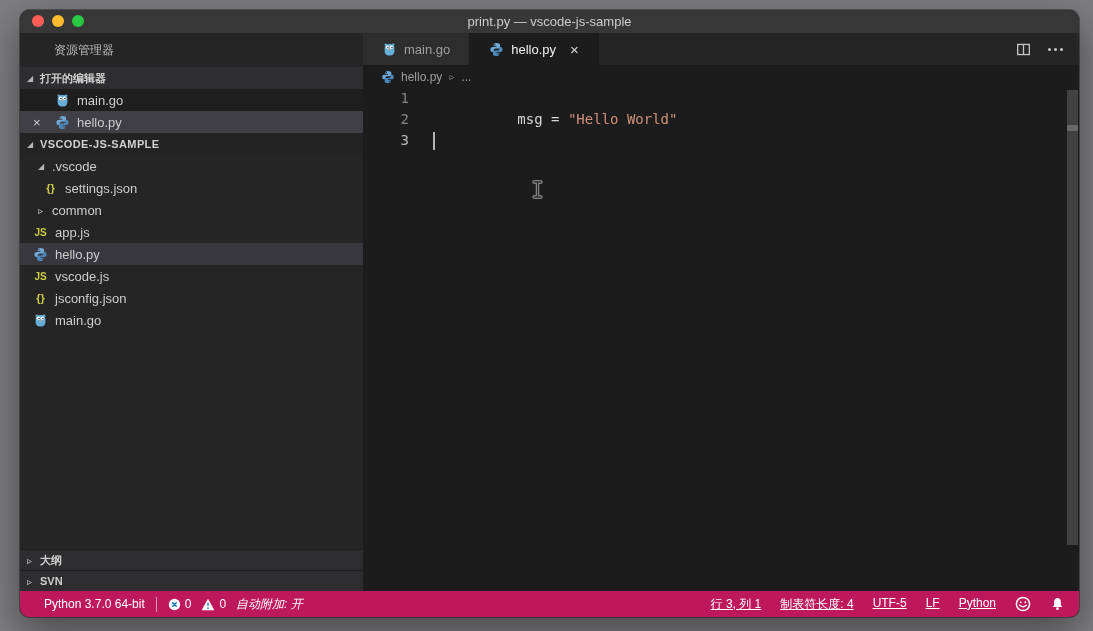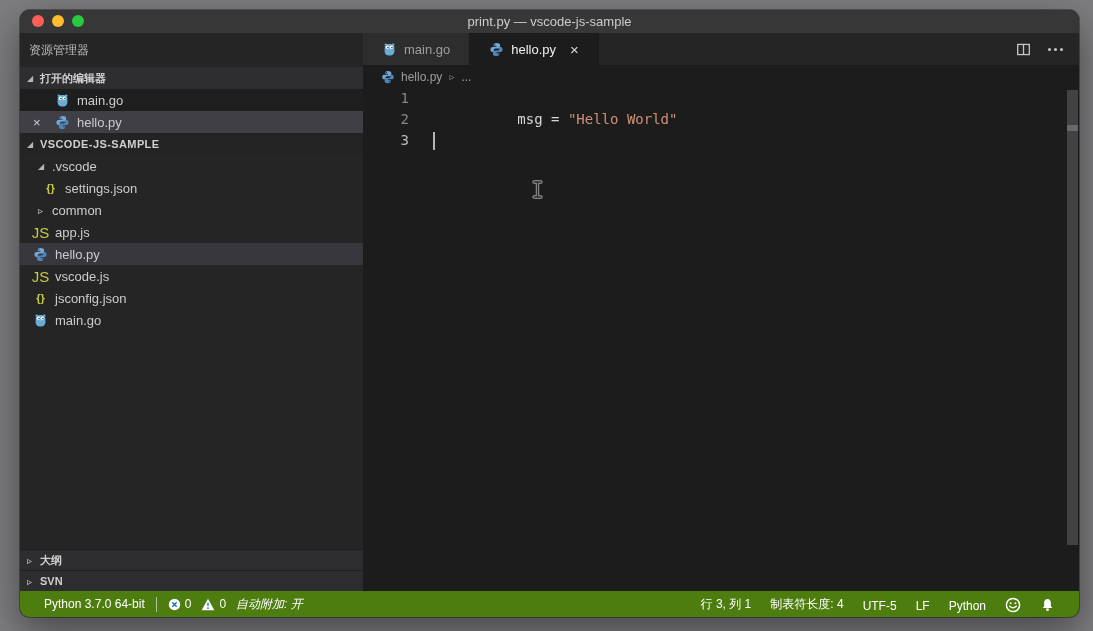--- a/index.html
+++ b/index.html
@@ -20,36 +20,36 @@
   .tl-red { background:#ff5f57; }
   .tl-yellow { background:#febc2e; }
   .tl-green { background:#28c840; }
   .win-title { text-align:center; line-height:23px; font-size:13px; color:#cccccc; }
 
   
   .main { flex:1 1 auto; display:flex; min-height:0; }
 
   
   .sidebar { width:343px; flex:0 0 auto; background:#252526; display:flex; flex-direction:column; color:#cccccc; }
-  .sidebar-title { height:34px; line-height:34px; padding-left:9px; font-size:12px; color:#bbbbbb; }
+  .sidebar-title { height:34px; line-height:34px; padding-left:34px; font-size:12px; color:#bbbbbb; }
   .section-header { height:22px; display:flex; align-items:center; padding-left:7px; background:#2e2e30; font-size:11px; font-weight:bold; color:#cfcfcf; }
   .section-header.plain { background:#232324; letter-spacing:.4px; }
   .twisty { width:13px; font-size:8px; color:#b5b5b5; display:inline-block; text-align:left; }
   .twisty.collapsed { font-size:10px; color:#cfcfcf; }
   .row { height:22px; display:flex; align-items:center; font-size:13px; color:#cccccc; }
   .oe-row { padding-left:13px; }
   .oe-row .close-slot { width:22px; font-size:13px; color:#d0d0d0; }
   .oe-row.row-maingo { background:#1e1e1f; padding-left:35px; }
   .oe-row.row-hellopy { background:#3f3f45; }
   .tree-row { padding-left:13px; }
   .tree-row.folder { padding-left:18px; }
   .tree-row.nested { padding-left:23px; }
   .tree-row.selected { background:#37373d; }
   .file-icon { width:15px; height:15px; margin-right:7px; flex:0 0 auto; display:flex; align-items:center; justify-content:center; }
-  .js-icon { color:#cbcb41; font-size:15px; font-weight:normal; letter-spacing:0; }
+  .js-icon { color:#cbcb41; font-size:10px; font-weight:bold; letter-spacing:0; }
   .json-icon { color:#cbcb41; font-size:11px; font-weight:bold; }
   .folder-label { margin-left:1px; }
   .sidebar-fill { flex:1 1 auto; }
   .panel-header { height:21px; display:flex; align-items:center; padding-left:7px; background:#2d2d2f; border-top:1px solid #1f1f20; font-size:11px; font-weight:bold; color:#cfcfcf; }
 
   
   .editor-col { flex:1 1 auto; display:flex; flex-direction:column; background:#1c1c1c; min-width:0; }
   .tabbar { height:32px; flex:0 0 auto; background:#252526; display:flex; align-items:stretch; }
   .tab { display:flex; align-items:center; padding:0 19px; font-size:13px; border-right:1px solid #191919; }
   .tab.inactive { background:#2d2d2d; color:#9d9d9d; }
@@ -70,26 +70,26 @@
   .code-line.active-line .gutter { color:#bbbbbb; }
   .tok-string { color:#ce9178; }
   .text-cursor { position:absolute; left:70px; top:44px; width:2px; height:18px; background:#b5b5b5; }
 
   .scrollbar-thumb { position:absolute; right:1px; top:2px; width:11px; height:455px; background:#424242; }
   .scroll-marker { position:absolute; right:1px; top:37px; width:11px; height:6px; background:#68686c; }
 
   .mouse-cursor { position:absolute; left:169px; top:92px; width:11px; height:19px; }
 
   
-  .statusbar { height:26px; flex:0 0 auto; background:#4d7c0f; color:#ffffff; display:flex; align-items:center; font-size:12px; }
+  .statusbar { height:26px; flex:0 0 auto; background:#be185d; color:#ffffff; display:flex; align-items:center; font-size:12px; }
   .sb-left { display:flex; align-items:center; padding-left:24px; }
   .sb-divider { width:1px; height:15px; background:rgba(255,255,255,.55); margin:0 11px; }
   .sb-seg { display:flex; align-items:center; gap:5px; }
   .sb-seg + .sb-seg { margin-left:4px;font-style:italic; }
-  .sb-right { margin-left:auto; display:flex; align-items:flex-end; gap:19px; padding-right:24px; }
+  .sb-right { margin-left:auto; display:flex; align-items:flex-start; gap:19px; padding-right:14px;text-decoration:underline; }
   .sb-icon { display:flex; align-items:center; }
   .err-group { display:flex; align-items:center; gap:4px; }
   .err-group .count { margin-right:6px; }
   .auto-attach { margin-left:14px; }
 </style>
 </head>
 <body>
 
 <div class="window">
 

